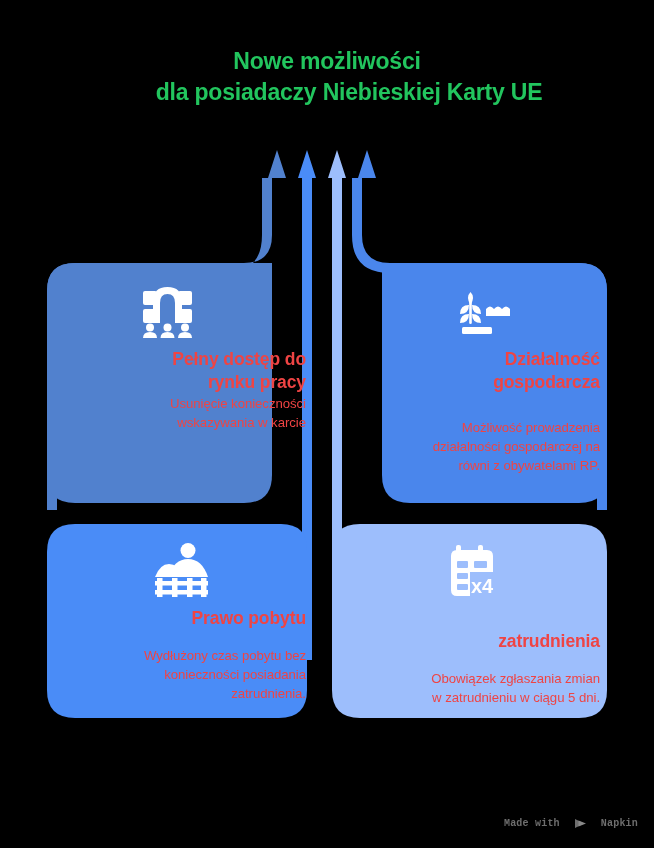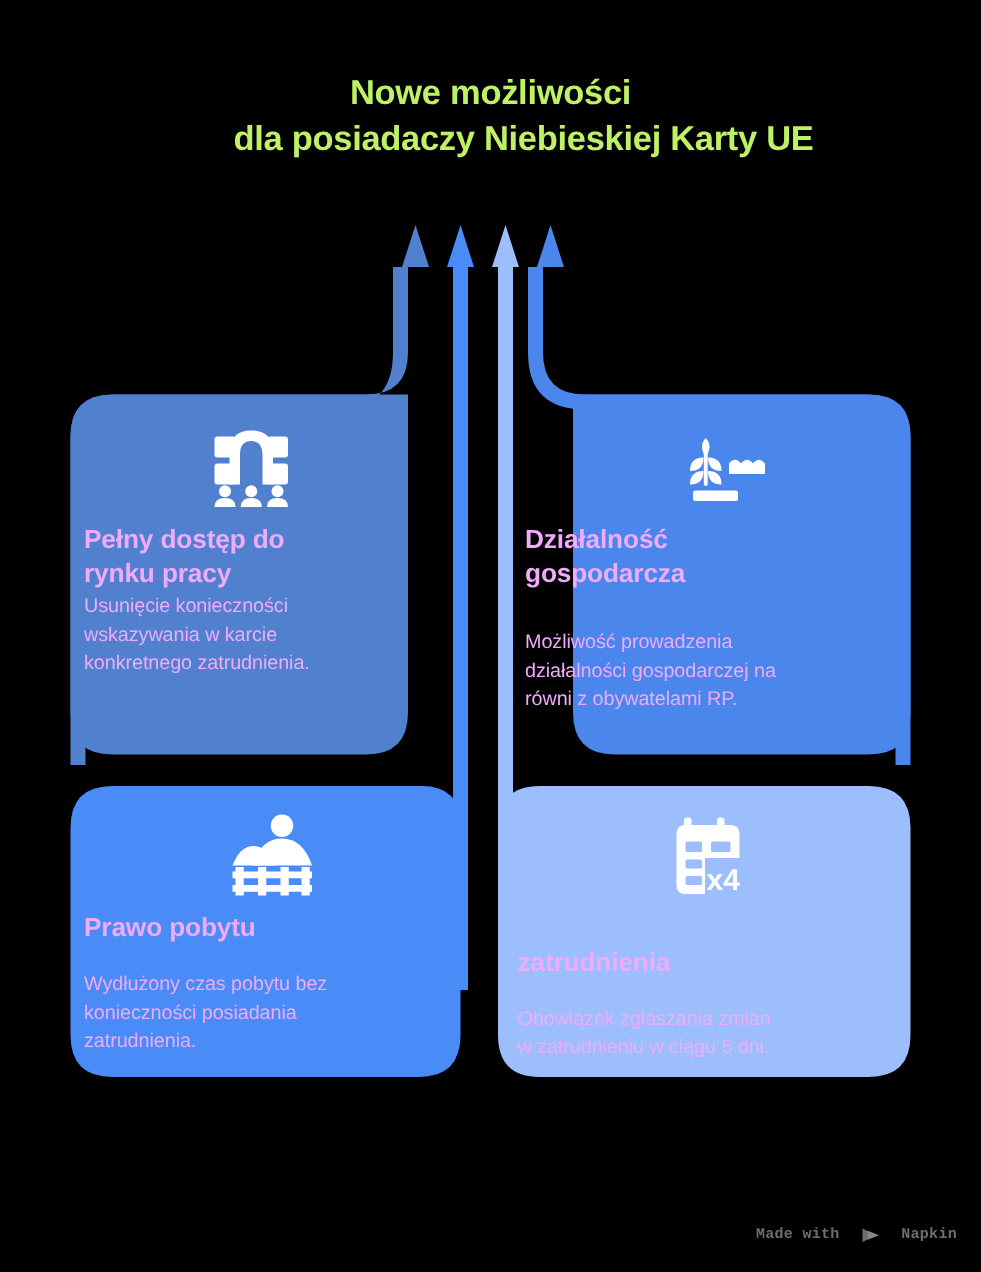--- a/index.html
+++ b/index.html
@@ -7,32 +7,32 @@
   body {
     width:654px; height:848px;
     font-family:"Liberation Sans", sans-serif;
     position:relative; overflow:hidden;
   }
   #canvas { position:absolute; inset:0; width:654px; height:848px; }
 
   
   .title-block {
     position:absolute; left:0; top:46px; width:654px;
-    text-align:center; color:#bef264;
+    text-align:center; color:#22c55e;
     font-size:23px; font-weight:bold; line-height:1.35;
     letter-spacing:-0.2px;
   }
   .title-block .l2 { display:block;padding-left:44px; }
 
   
   .art { position:absolute; left:0; top:0; width:654px; height:848px; }
 
   
   .card-text {
-    position:absolute; text-align:left; color:#f0abfc;
+    position:absolute; text-align:right; color:#ef4444;
   }
   .card-title {
     font-size:17.5px; font-weight:bold; line-height:1.32;
     letter-spacing:-0.1px;
   }
   .card-body {
     font-size:13.2px; font-weight:normal; line-height:1.45;
     letter-spacing:-0.05px;
   }
 
@@ -250,21 +250,20 @@
   </svg>
 
   <div class="card-text" id="card1-text">
     <div class="card-title">
       <span>Pełny dostęp do</span><br>
       <span>rynku pracy</span>
     </div>
     <div class="card-body">
       <span>Usunięcie konieczności</span><br>
       <span>wskazywania w karcie</span><br>
-      <span>konkretnego zatrudnienia.</span>
     </div>
   </div>
 
   <div class="card-text" id="card3-text">
     <div class="card-title">
       <span>Prawo pobytu</span>
     </div>
     <div class="card-body">
       <span>Wydłużony czas pobytu bez</span><br>
       <span>konieczności posiadania</span><br>

